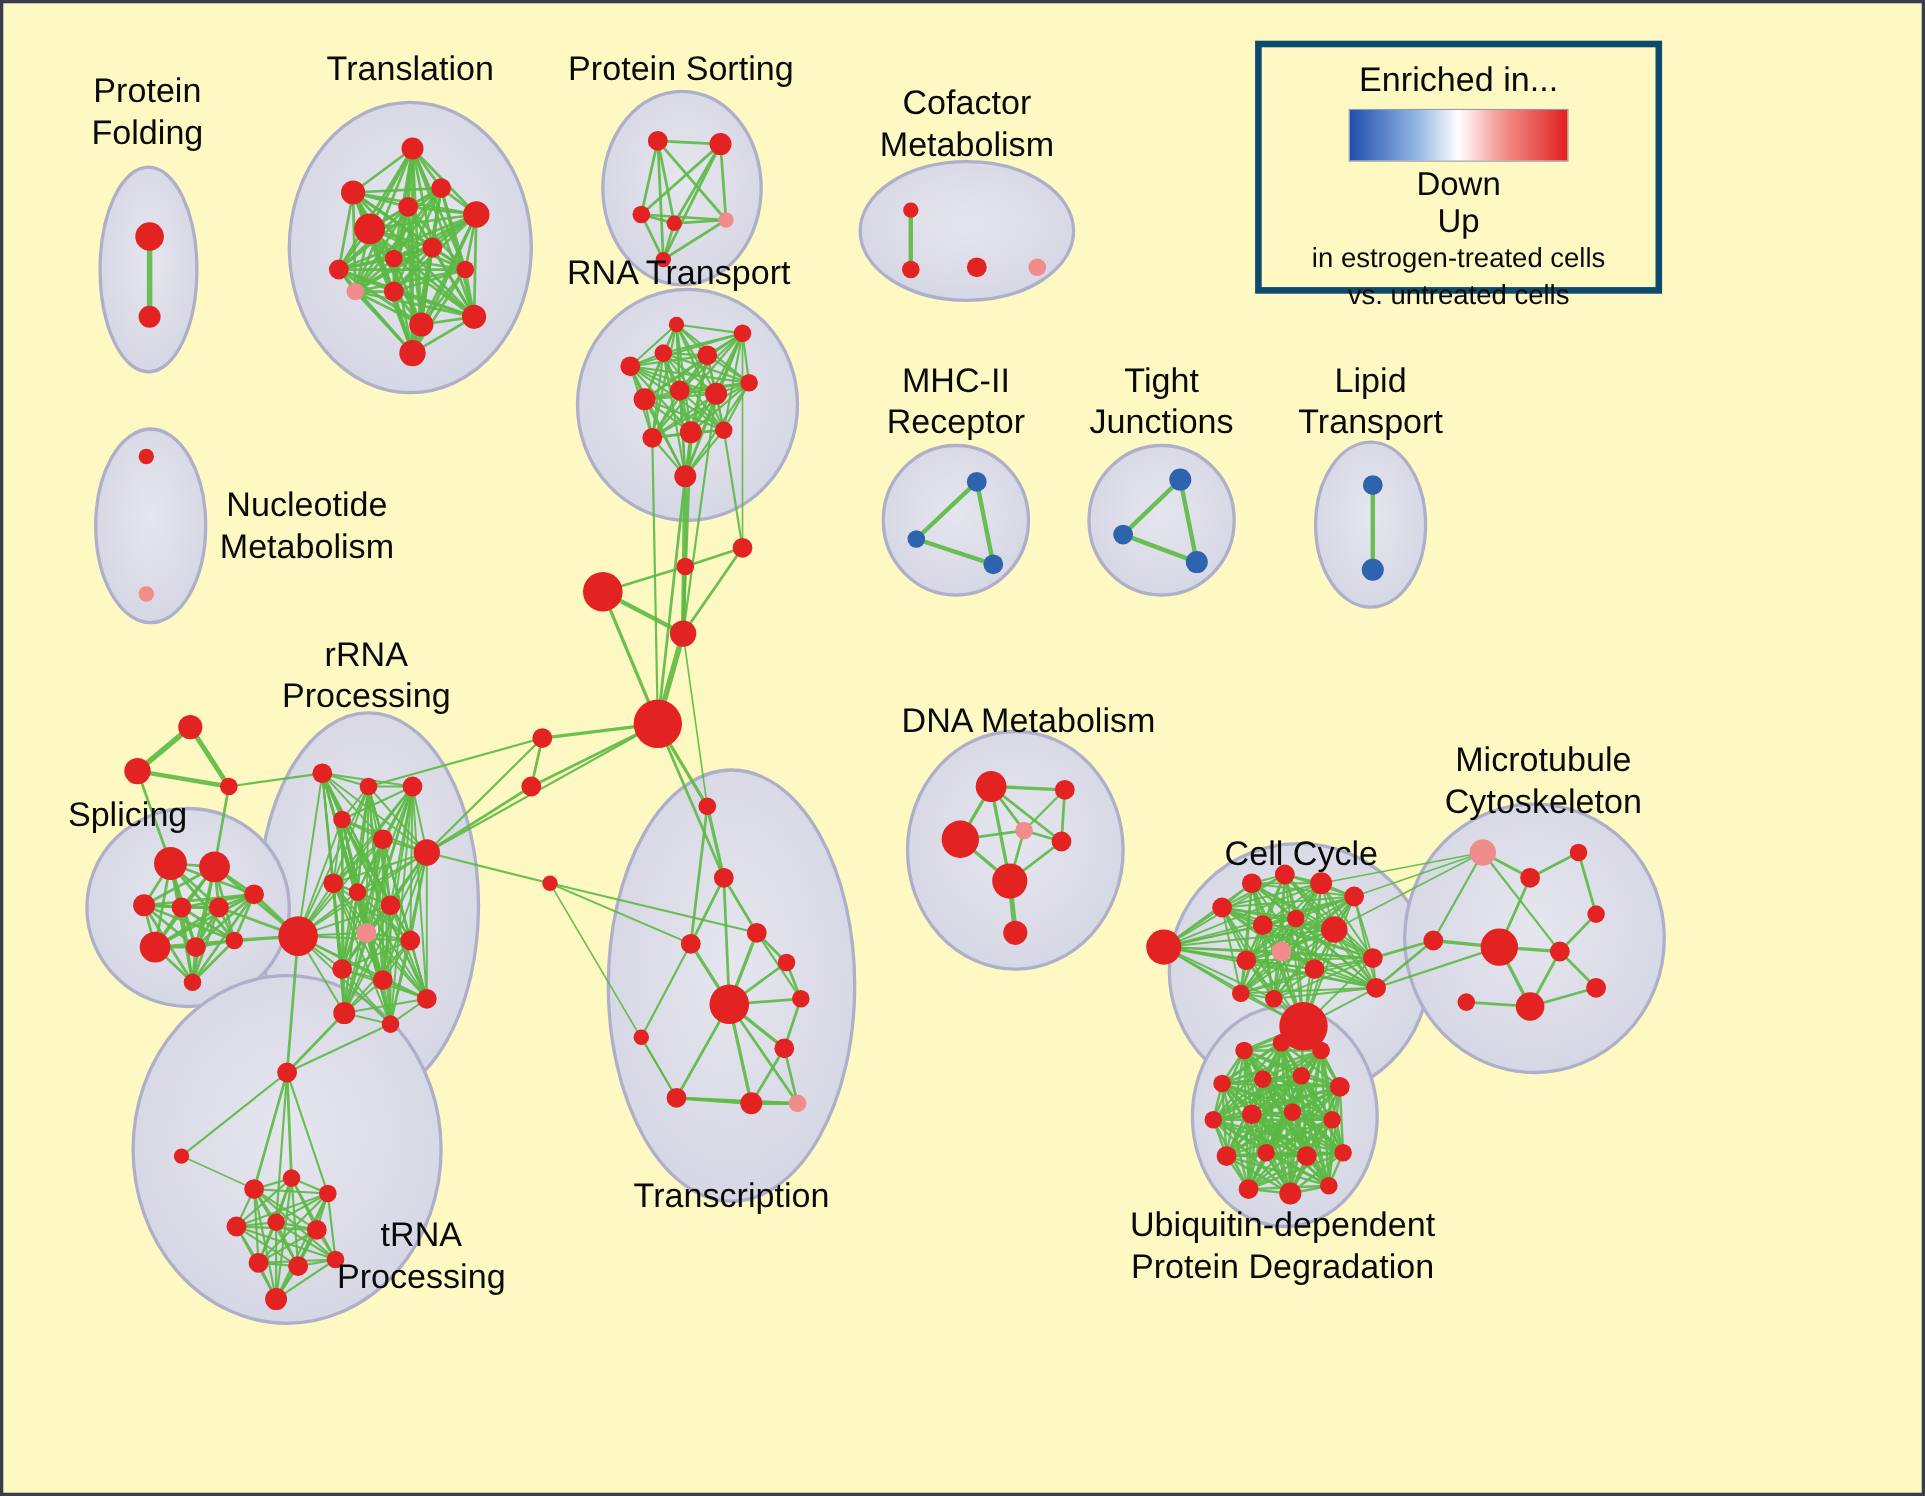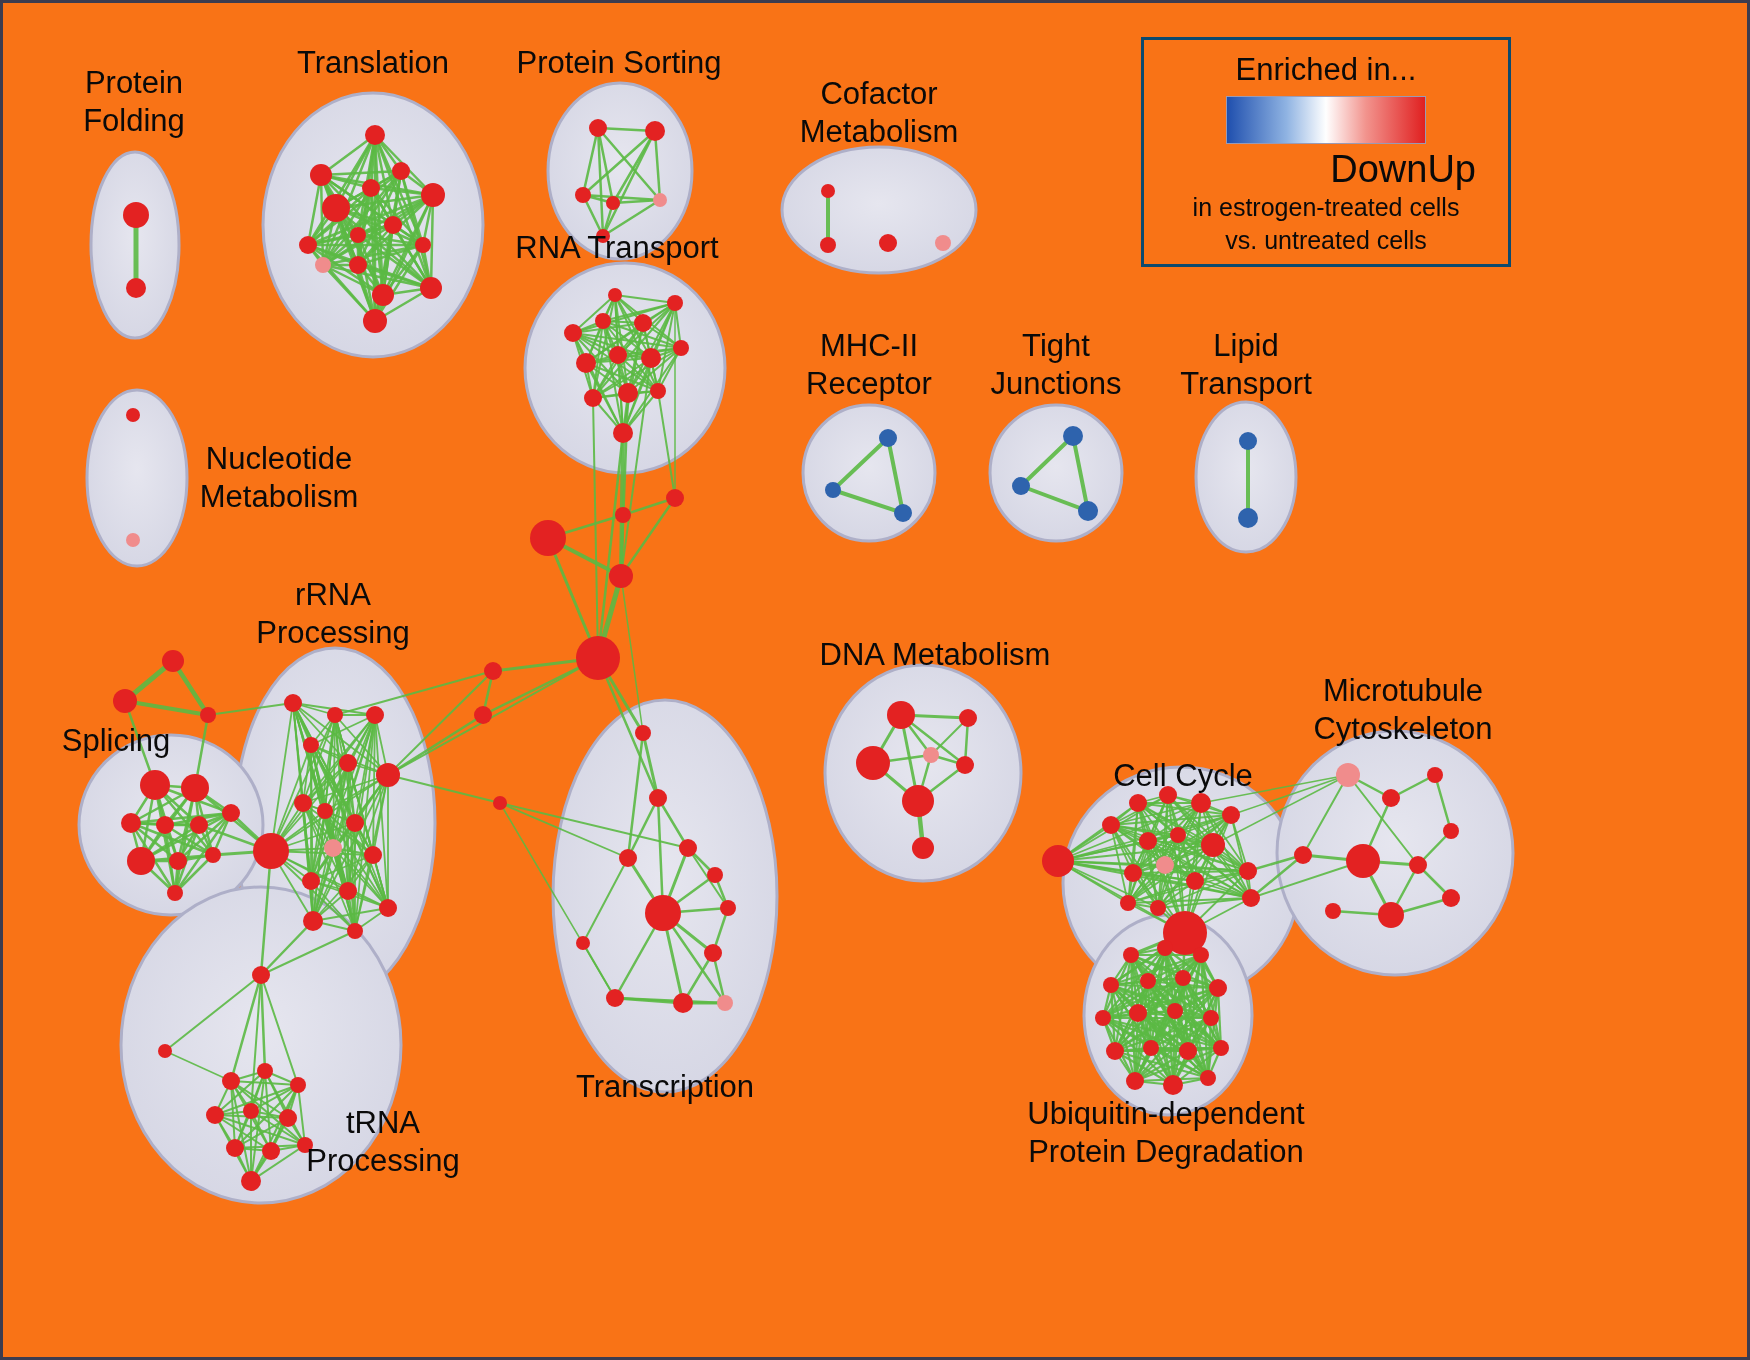--- a/index.html
+++ b/index.html
@@ -10,45 +10,46 @@
     border:3px solid #3c3c4f;
     box-sizing:border-box;
     overflow:hidden;
     font-family:"Liberation Sans", sans-serif;
   }
   #net-svg{position:absolute;left:0;top:0;}
   .legend{
     position:absolute;
     left:1138px;top:34px;
     width:370px;height:230px;
-    border:3px solid #0c4a6e;
+    border:6px solid #0c4a6e;
     box-sizing:border-box;
     text-align:center;
     padding-top:12px;
     color:#0a0a0a;
     z-index:5;
   }
   .legend-title{font-size:31px;}
   .legend-bar{
     width:198px;height:46px;
     margin:8px auto 0 auto;
     border:1px solid #9a9ab4;
   }
   .legend-row{
-    display:flex;justify-content:flex-end;
+    display:flex;justify-content:center;
     width:300px;margin:4px auto 0 auto;
-    font-size:38px;
+    font-size:30px;
+    flex-direction:column;
   }
   .legend-sub{font-size:25px;line-height:33px;}
   .legend-sub:first-of-type{margin-top:6px;}
 </style>
 </head>
 <body>
 
-<div class="frame" style="background: #f97316;">
+<div class="frame" style="background: #fef9c3;">
 
   <svg id="net-svg" width="1750" height="1360" viewBox="0 0 1750 1360">
     <defs>
       <radialGradient id="cgrad" cx="50%" cy="45%" r="70%">
         <stop offset="0%" stop-color="#e6e6ef"></stop>
         <stop offset="100%" stop-color="#d2d3e2"></stop>
       </radialGradient>
     </defs>
   <ellipse cx="132" cy="242" rx="44" ry="93" fill="url(#cgrad)" stroke="#aeafc8" stroke-width="3"></ellipse>
       <ellipse cx="370" cy="222" rx="110" ry="132" fill="url(#cgrad)" stroke="#aeafc8" stroke-width="3"></ellipse>

